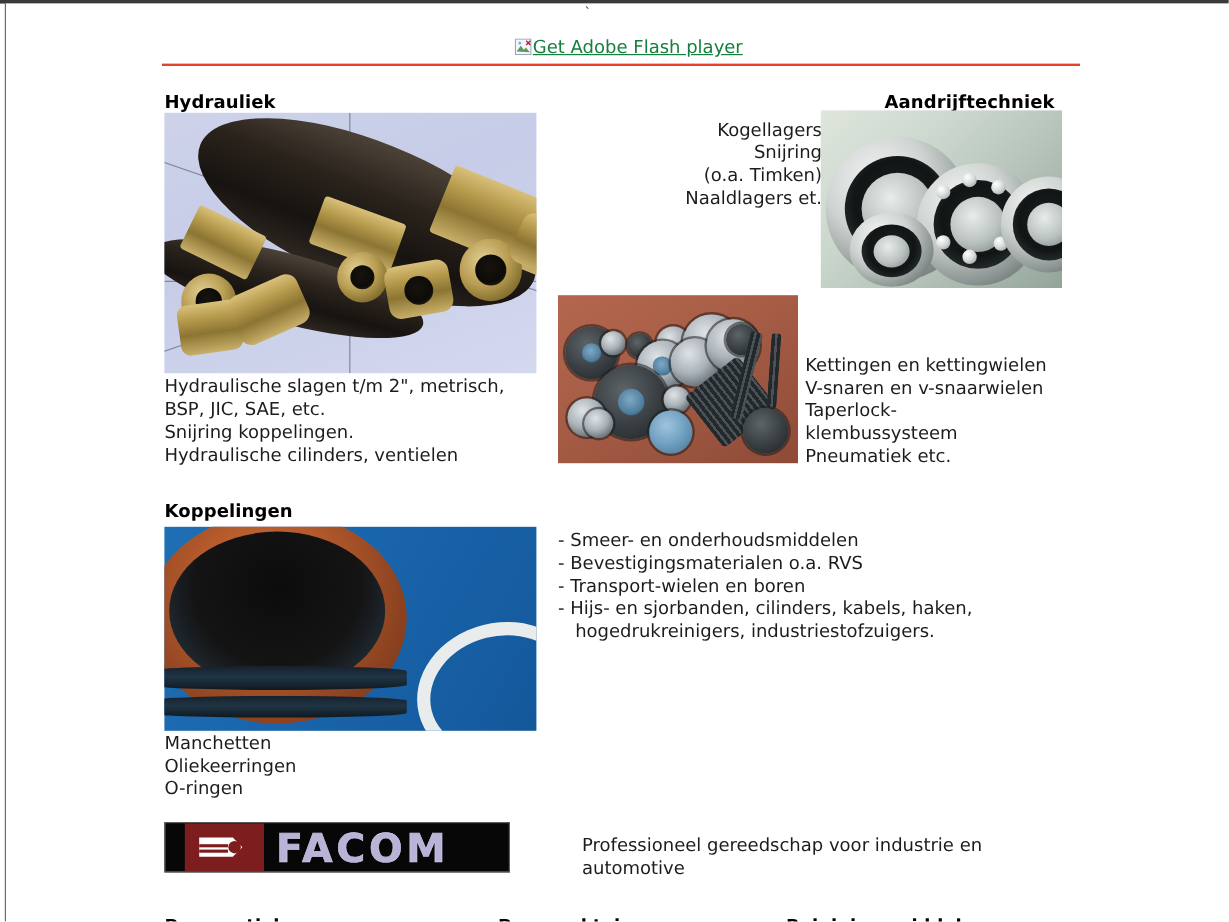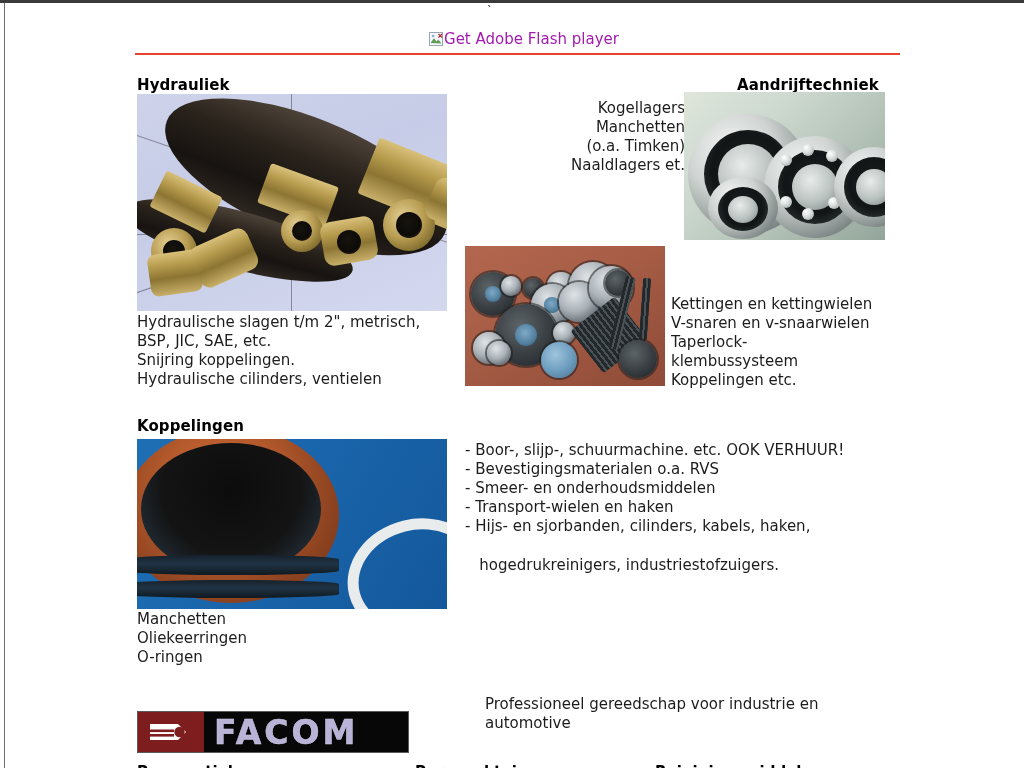--- a/index.html
+++ b/index.html
@@ -56,21 +56,22 @@
     position: absolute;
     top: 26px;
     left: 0;
     width: 1019px;
     text-align: center;
   }
   .flash-link {
     display: inline-block;
     font-size: 15px;
     line-height: 18px;
-    color: #a21caf;
+    color: #15803d;
+    text-decoration: underline;
     white-space: nowrap;
     cursor: pointer;
     padding-left: 19px;
   }
   .broken-img {
     display: inline-block;
     width: 14px;
     height: 14px;
     vertical-align: -2px;
     margin-right: 1px;
@@ -321,21 +322,21 @@
   </div>
 
   <div class="body-txt" style="top:310px; left:132px; width:330px;">Hydraulische slagen t/m 2", metrisch,
 BSP, JIC, SAE, etc.
 Snijring koppelingen.
 Hydraulische cilinders, ventielen</div>
 
   <div class="h-sec" style="top:73px; left:732px;">Aandrijftechniek</div>
 
   <div class="body-txt right" style="top:96px; left:455px; width:225px;">Kogellagers
-Manchetten
+Snijring
 (o.a. Timken)
 Naaldlagers et.</div>
 
   <div class="pic bearing-bg" style="top:89px; left:679px; width:201px; height:148px;">
     <div class="inner">
       <div class="bearing-ring" style="left:4px; top:22px; width:120px; height:120px;"></div>
       <div class="bearing-core" style="left:20px; top:38px; width:88px; height:88px;"></div>
       <div class="bearing-inner" style="left:34px; top:52px; width:60px; height:60px;"></div>
 
       <div class="bearing-ring" style="left:80px; top:44px; width:102px; height:102px;"></div>
@@ -387,48 +388,47 @@
       <div class="chain" style="left:152px; top:30px; width:10px; height:74px; transform:rotate(14deg);"></div>
       <div class="chain" style="left:176px; top:32px; width:8px; height:62px; transform:rotate(4deg);"></div>
       <div class="gear dark" style="left:154px; top:94px; width:38px; height:38px;"></div>
     </div>
   </div>
 
   <div class="body-txt" style="top:292px; left:666px; width:250px;">Kettingen en kettingwielen
 V-snaren en v-snaarwielen
 Taperlock-
 klembussysteem
-Koppelingen etc.</div>
+Pneumatiek etc.</div>
 
   <div class="h-sec" style="top:414px; left:132px;">Koppelingen</div>
 
   <div class="pic seal-bg" style="top:436px; left:132px; width:310px; height:170px;">
     <div class="inner">
       <div class="seal-outer" style="left:-14px; top:-12px; width:216px; height:176px;"></div>
       <div class="seal-mouth" style="left:4px; top:4px; width:180px; height:132px;"></div>
       <div class="seal-band" style="left:-14px; top:116px; width:216px; height:20px;"></div>
       <div class="seal-band" style="left:-14px; top:141px; width:216px; height:18px;"></div>
       <div class="oring" style="left:210px; top:80px; width:118px; height:96px;"></div>
     </div>
   </div>
 
   <div class="body-txt" style="top:607px; left:132px; width:330px;">Manchetten
 Oliekeerringen
 O-ringen</div>
 
   <div style="position:absolute; top:438px; left:460px; width:440px;">
-    <div style="font-size:15px; line-height:19px; color:#1c1c1c; white-space:pre;">- Boor-, slijp-, schuurmachine. etc. OOK VERHUUR!</div>
+    <div style="font-size:15px; line-height:19px; color:#1c1c1c; white-space:pre;">- Smeer- en onderhoudsmiddelen</div>
     <div style="font-size:15px; line-height:19px; color:#1c1c1c; white-space:pre;">- Bevestigingsmaterialen o.a. RVS</div>
-    <div style="font-size:15px; line-height:19px; color:#1c1c1c; white-space:pre;">- Smeer- en onderhoudsmiddelen</div>
-    <div style="font-size:15px; line-height:19px; color:#1c1c1c; white-space:pre;">- Transport-wielen en haken</div>
+    <div style="font-size:15px; line-height:19px; color:#1c1c1c; white-space:pre;">- Transport-wielen en boren</div>
     <div style="font-size:15px; line-height:19px; color:#1c1c1c; white-space:pre;">- Hijs- en sjorbanden, cilinders, kabels, haken,</div>
-    <div style="font-size:15px; line-height:19px; color:#1c1c1c; white-space:pre;margin-top:20px;">   hogedrukreinigers, industriestofzuigers.</div>
-  </div>
-
-  <div class="facom" style="top:708px; left:132px; width:270px; height:40px;">
+    <div style="font-size:15px; line-height:19px; color:#1c1c1c; white-space:pre;">   hogedrukreinigers, industriestofzuigers.</div>
+  </div>
+
+  <div class="facom" style="top:682px; left:132px; width:270px; height:40px;padding-left:16px;">
     <div class="facom-mark">
       <svg width="46" height="26" viewBox="0 0 46 26">
         <path d="M2 5 H30 L38 13 L30 21 H2 Z" fill="#ffffff"></path>
         <rect x="2" y="10.5" width="24" height="2.6" fill="#7d1d1d"></rect>
         <rect x="2" y="15" width="24" height="2.6" fill="#7d1d1d"></rect>
         <circle cx="31.5" cy="13" r="5.2" fill="#7d1d1d"></circle>
       </svg>
     </div>
     <div class="facom-word">FACOM</div>
   </div>

